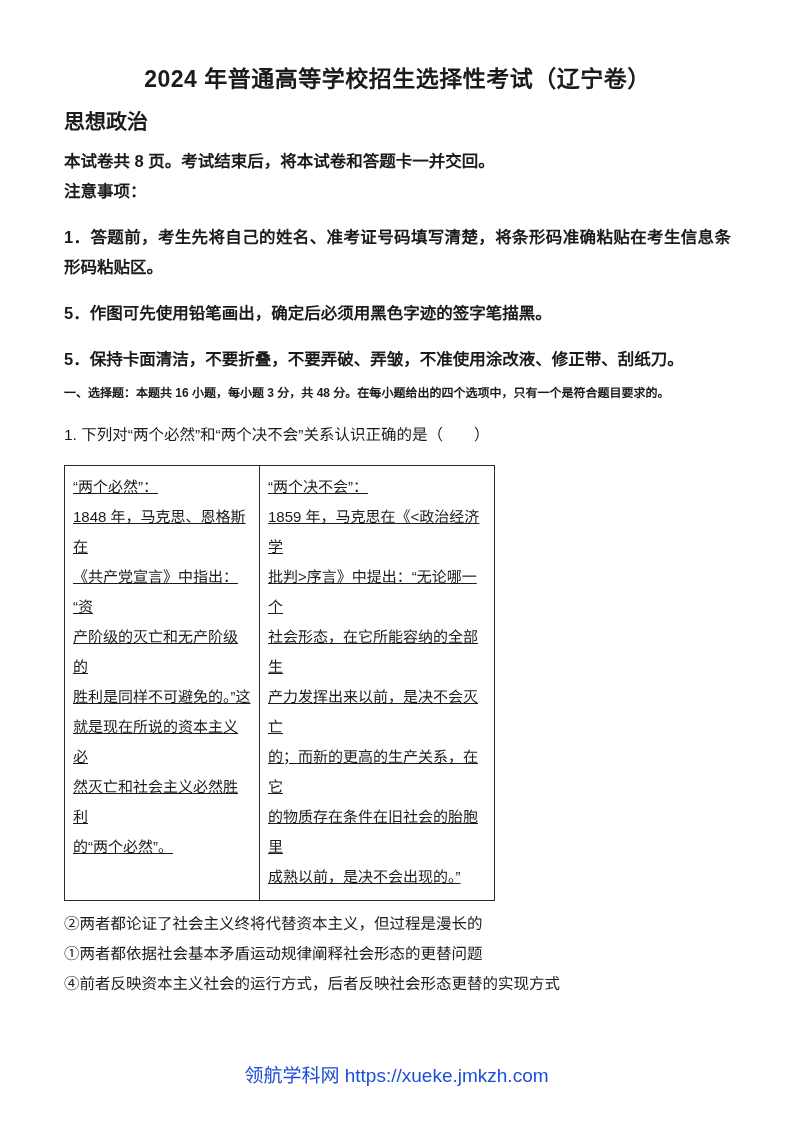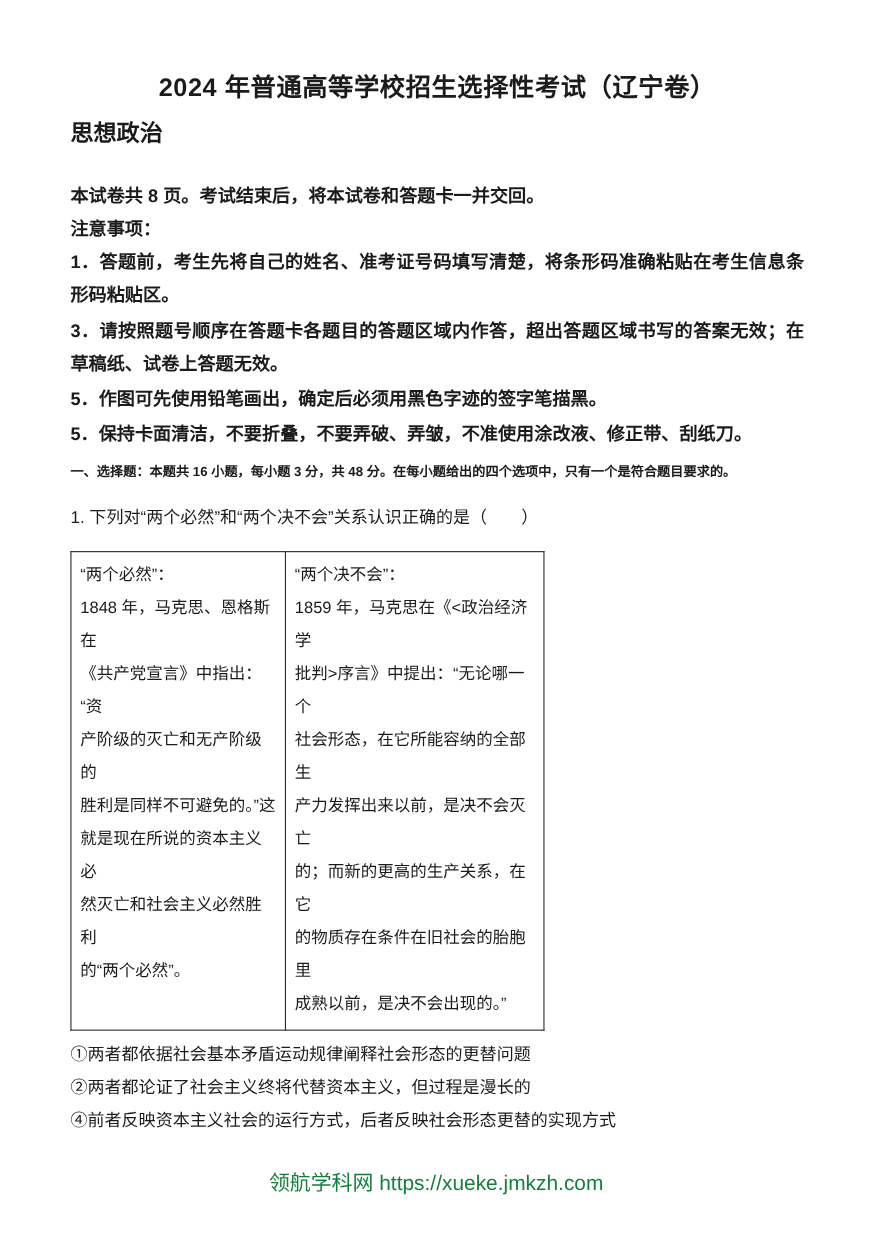--- a/index.html
+++ b/index.html
@@ -34,22 +34,22 @@
     line-height: 28px;
     margin-top: 14px;
   }
   .bold-par {
     font-size: 16.5px;
     font-weight: 700;
     line-height: 30px;
     margin: 0;
     text-align: justify;
   }
-  .return-note { margin-top: 28px; }
-  .notice-item { margin-bottom: 2px; }
+  .return-note { margin-top: 10px; }
+  .notice-item { margin-bottom: 2px; margin-top: 16px; }
   .section-heading {
     font-size: 12px;
     font-weight: 700;
     line-height: 31px;
     margin-top: 4px;
     text-align: justify;
   }
   .q-stem {
     font-size: 15.5px;
     font-weight: 400;
@@ -61,57 +61,57 @@
     margin-top: 2px;
   }
   .cmp-table td {
     border: 1.5px solid #2b2b2b;
     vertical-align: top;
     font-size: 15px;
     font-weight: 400;
     line-height: 30px;
     white-space: pre-line;
     padding: 6px 8px 8px 8px;
+    text-decoration: underline;
   }
   .cmp-table td.cell-left  { width: 178px; }
   .cmp-table td.cell-right { width: 218px; }
   .statements { margin-top: 8px; }
   .statement-item {
     font-size: 15.5px;
     font-weight: 400;
     line-height: 30px;
     margin: 0;
   }
   .footer-watermark {
     position: absolute;
     top: 1060px;
     left: 0;
     width: 100%;
     text-align: center;
     font-size: 19px;
-    color: #15803d;
+    color: #1d4ed8;
     font-weight: 400;
   }
 </style>
 </head>
 <body>
 
 <div class="page">
   <div class="content">
 
     <div class="doc-title">2024 年普通高等学校招生选择性考试（辽宁卷）</div>
 
     <div class="doc-subtitle">思想政治</div>
 
     <p class="bold-par return-note">本试卷共 8 页。考试结束后，将本试卷和答题卡一并交回。</p>
 
     <p class="bold-par">注意事项：</p>
 
     <p class="bold-par notice-item">1．答题前，考生先将自己的姓名、准考证号码填写清楚，将条形码准确粘贴在考生信息条形码粘贴区。</p>
-    <p class="bold-par notice-item">3．请按照题号顺序在答题卡各题目的答题区域内作答，超出答题区域书写的答案无效；在草稿纸、试卷上答题无效。</p>
     <p class="bold-par notice-item">5．作图可先使用铅笔画出，确定后必须用黑色字迹的签字笔描黑。</p>
     <p class="bold-par notice-item">5．保持卡面清洁，不要折叠，不要弄破、弄皱，不准使用涂改液、修正带、刮纸刀。</p>
 
     <p class="section-heading">一、选择题：本题共 16 小题，每小题 3 分，共 48 分。在每小题给出的四个选项中，只有一个是符合题目要求的。</p>
 
     <div>
       <p class="q-stem">1. 下列对“两个必然”和“两个决不会”关系认识正确的是（　　）</p>
 
       <table class="cmp-table">
         <tbody>
@@ -130,22 +130,22 @@
 社会形态，在它所能容纳的全部生
 产力发挥出来以前，是决不会灭亡
 的；而新的更高的生产关系，在它
 的物质存在条件在旧社会的胎胞里
 成熟以前，是决不会出现的。”</td>
           </tr>
         </tbody>
       </table>
 
       <div class="statements">
+        <p class="statement-item">②两者都论证了社会主义终将代替资本主义，但过程是漫长的</p>
         <p class="statement-item">①两者都依据社会基本矛盾运动规律阐释社会形态的更替问题</p>
-        <p class="statement-item">②两者都论证了社会主义终将代替资本主义，但过程是漫长的</p>
         <p class="statement-item">④前者反映资本主义社会的运行方式，后者反映社会形态更替的实现方式</p>
       </div>
 
     </div>
 
   </div>
 
   <div class="footer-watermark">领航学科网 https://xueke.jmkzh.com</div>
 </div>
 

